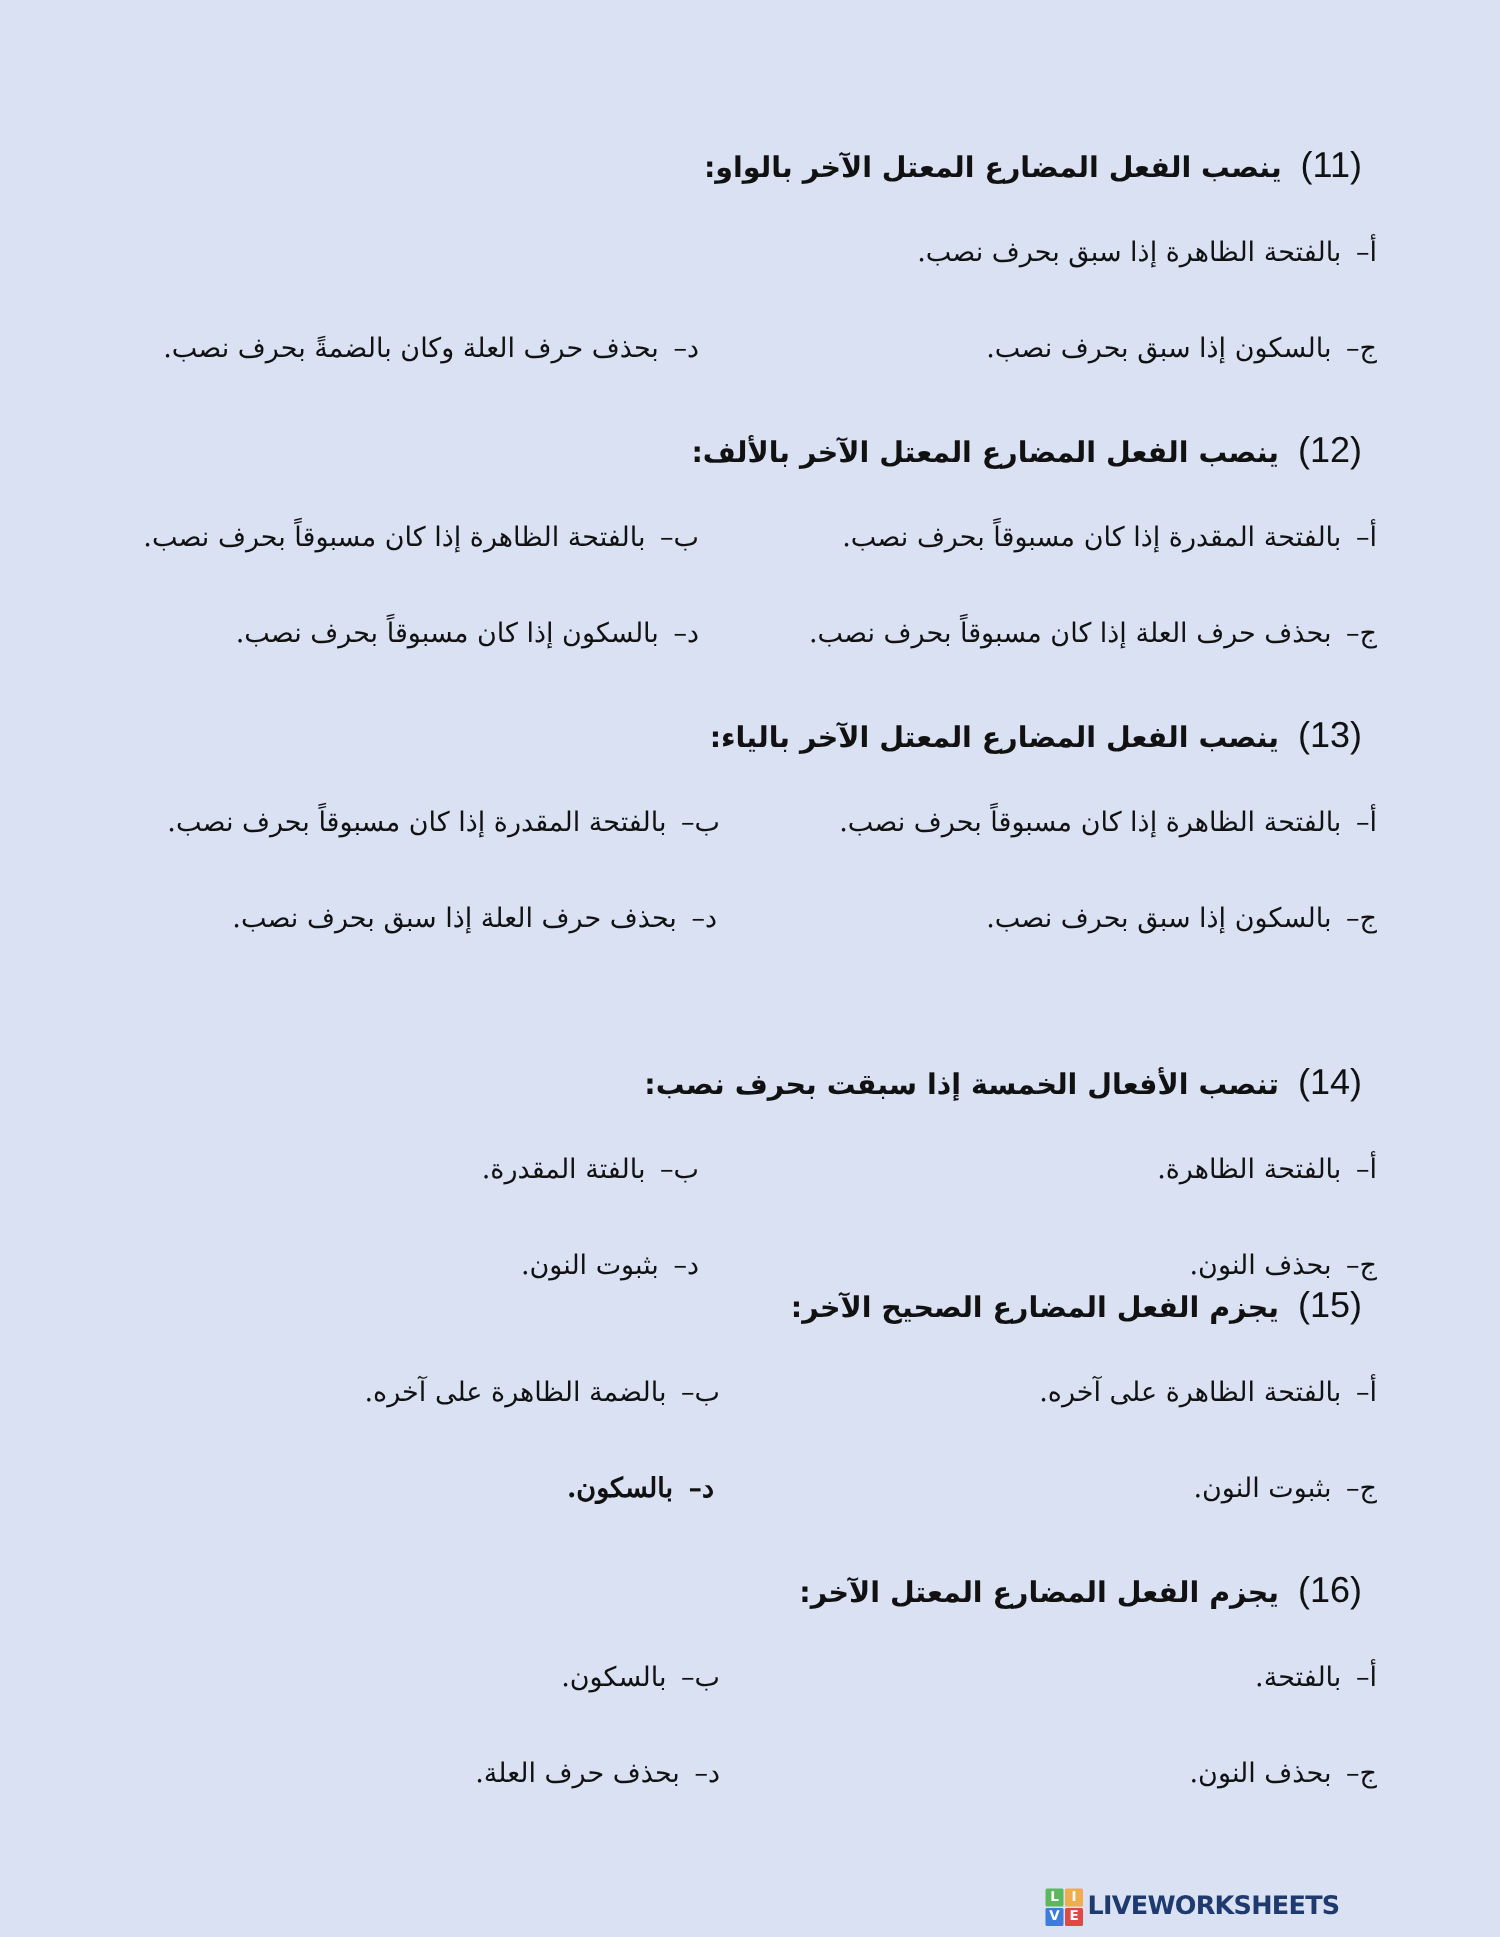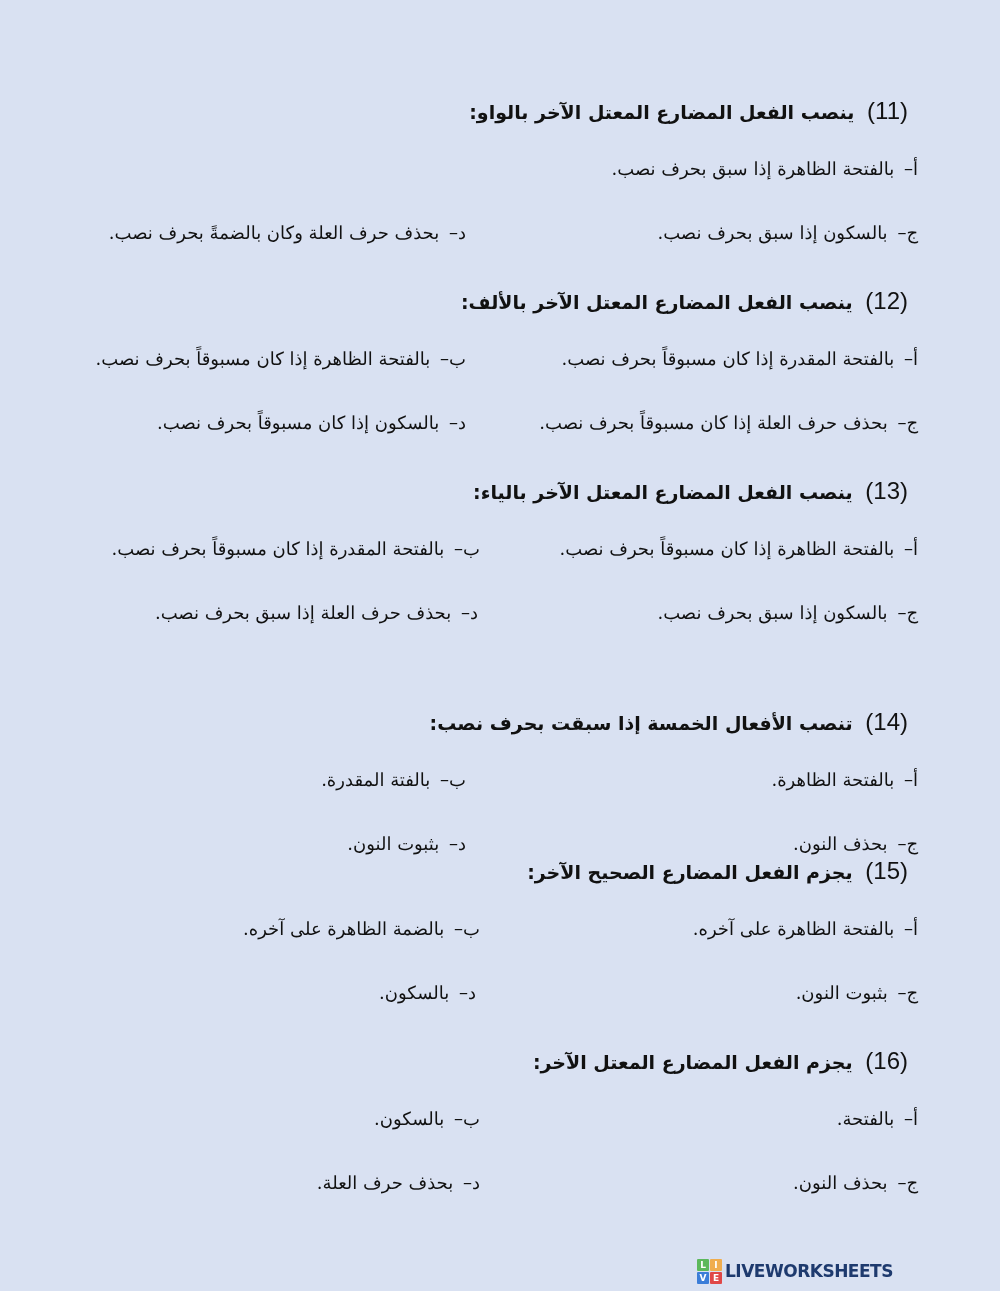--- a/index.html
+++ b/index.html
@@ -199,21 +199,21 @@
       <span>بالفتحة الظاهرة على آخره.</span>
     </div>
     <div class="option opt-b" style="right:520px;">
       <span class="opt-letter">ب–</span>
       <span>بالضمة الظاهرة على آخره.</span>
     </div>
     <div class="option opt-c">
       <span class="opt-letter">ج–</span>
       <span>بثبوت النون.</span>
     </div>
-    <div class="option opt-d" style="right:524px;">
+    <div class="option opt-d" style="right:524px;font-weight:bold;">
       <span class="opt-letter">د–</span>
       <span>بالسكون.</span>
     </div>
   </div>
 
   <div class="question" style="top:1043px;padding-left:48px;">
     <div class="q-heading">
       <span class="q-num">(16)</span>
       <span>يجزم الفعل المضارع المعتل الآخر:</span>
     </div>

